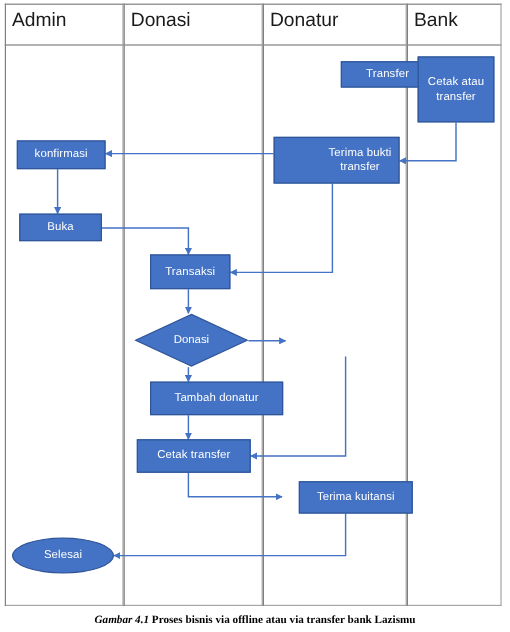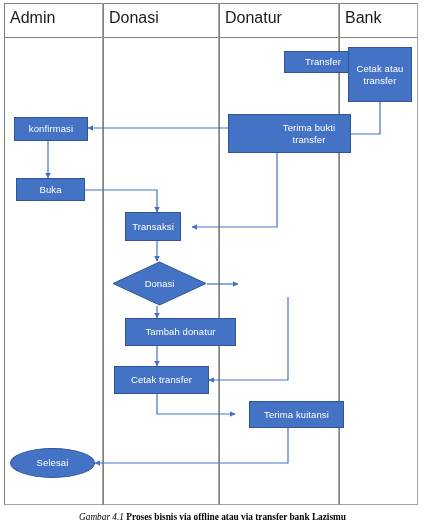--- a/index.html
+++ b/index.html
@@ -132,21 +132,21 @@
     top: 512px;
     width: 425px;
     text-align: center;
     font-size: 9.3px;
     color: #000000;
     font-family: "Liberation Serif", serif;
     white-space: nowrap;
   }
   #caption .cap-num {
     font-style: italic;
-    font-weight: normal;
+    font-weight: bold;
   }
   #caption .cap-text {
     font-weight: bold;
   }
 </style>
 </head>
 <body>
 
 <div id="page">
 
@@ -199,27 +199,27 @@
       <path d="M 157 394 L 157 414 L 235 414"></path>
 
       <path d="M 288 428 L 288 463 L 95 463"></path>
     </g>
   </svg>
 
   <div class="node" style="left:240px; top:51px; width:78px; height:22px;margin-left:44px;">Transfer</div>
 
   <div class="node" style="left:348px; top:47px; width:64px; height:55px;">Cetak atau transfer</div>
 
-  <div class="node" style="left:228px; top:114px; width:123px; height:39px;padding-left:41px;">Terima bukti transfer</div>
+  <div class="node" style="left:228px; top:114px; width:105px; height:39px;padding-left:41px;">Terima bukti transfer</div>
 
   <div class="node" style="left:14px; top:117px; width:74px; height:24px;">konfirmasi</div>
 
   <div class="node" style="left:16px; top:178px; width:69px; height:23px;">Buka</div>
 
-  <div class="node" style="left:125px; top:212px; width:56px; height:29px;">Transaksi</div>
+  <div class="node" style="left:125px; top:212px; width:67px; height:29px;">Transaksi</div>
 
   <div class="decision" style="left:112px; top:261px; width:95px; height:45px;">
     <svg width="95" height="45">
       <polygon points="47.5,1 94,22.5 47.5,44 1,22.5" fill="#4472C4" stroke="#2F5597" stroke-width="1"></polygon>
     </svg>
     <span class="dlabel">Donasi</span>
   </div>
 
 
   <div class="node" style="left:125px; top:318px; width:111px; height:28px;">Tambah donatur</div>

